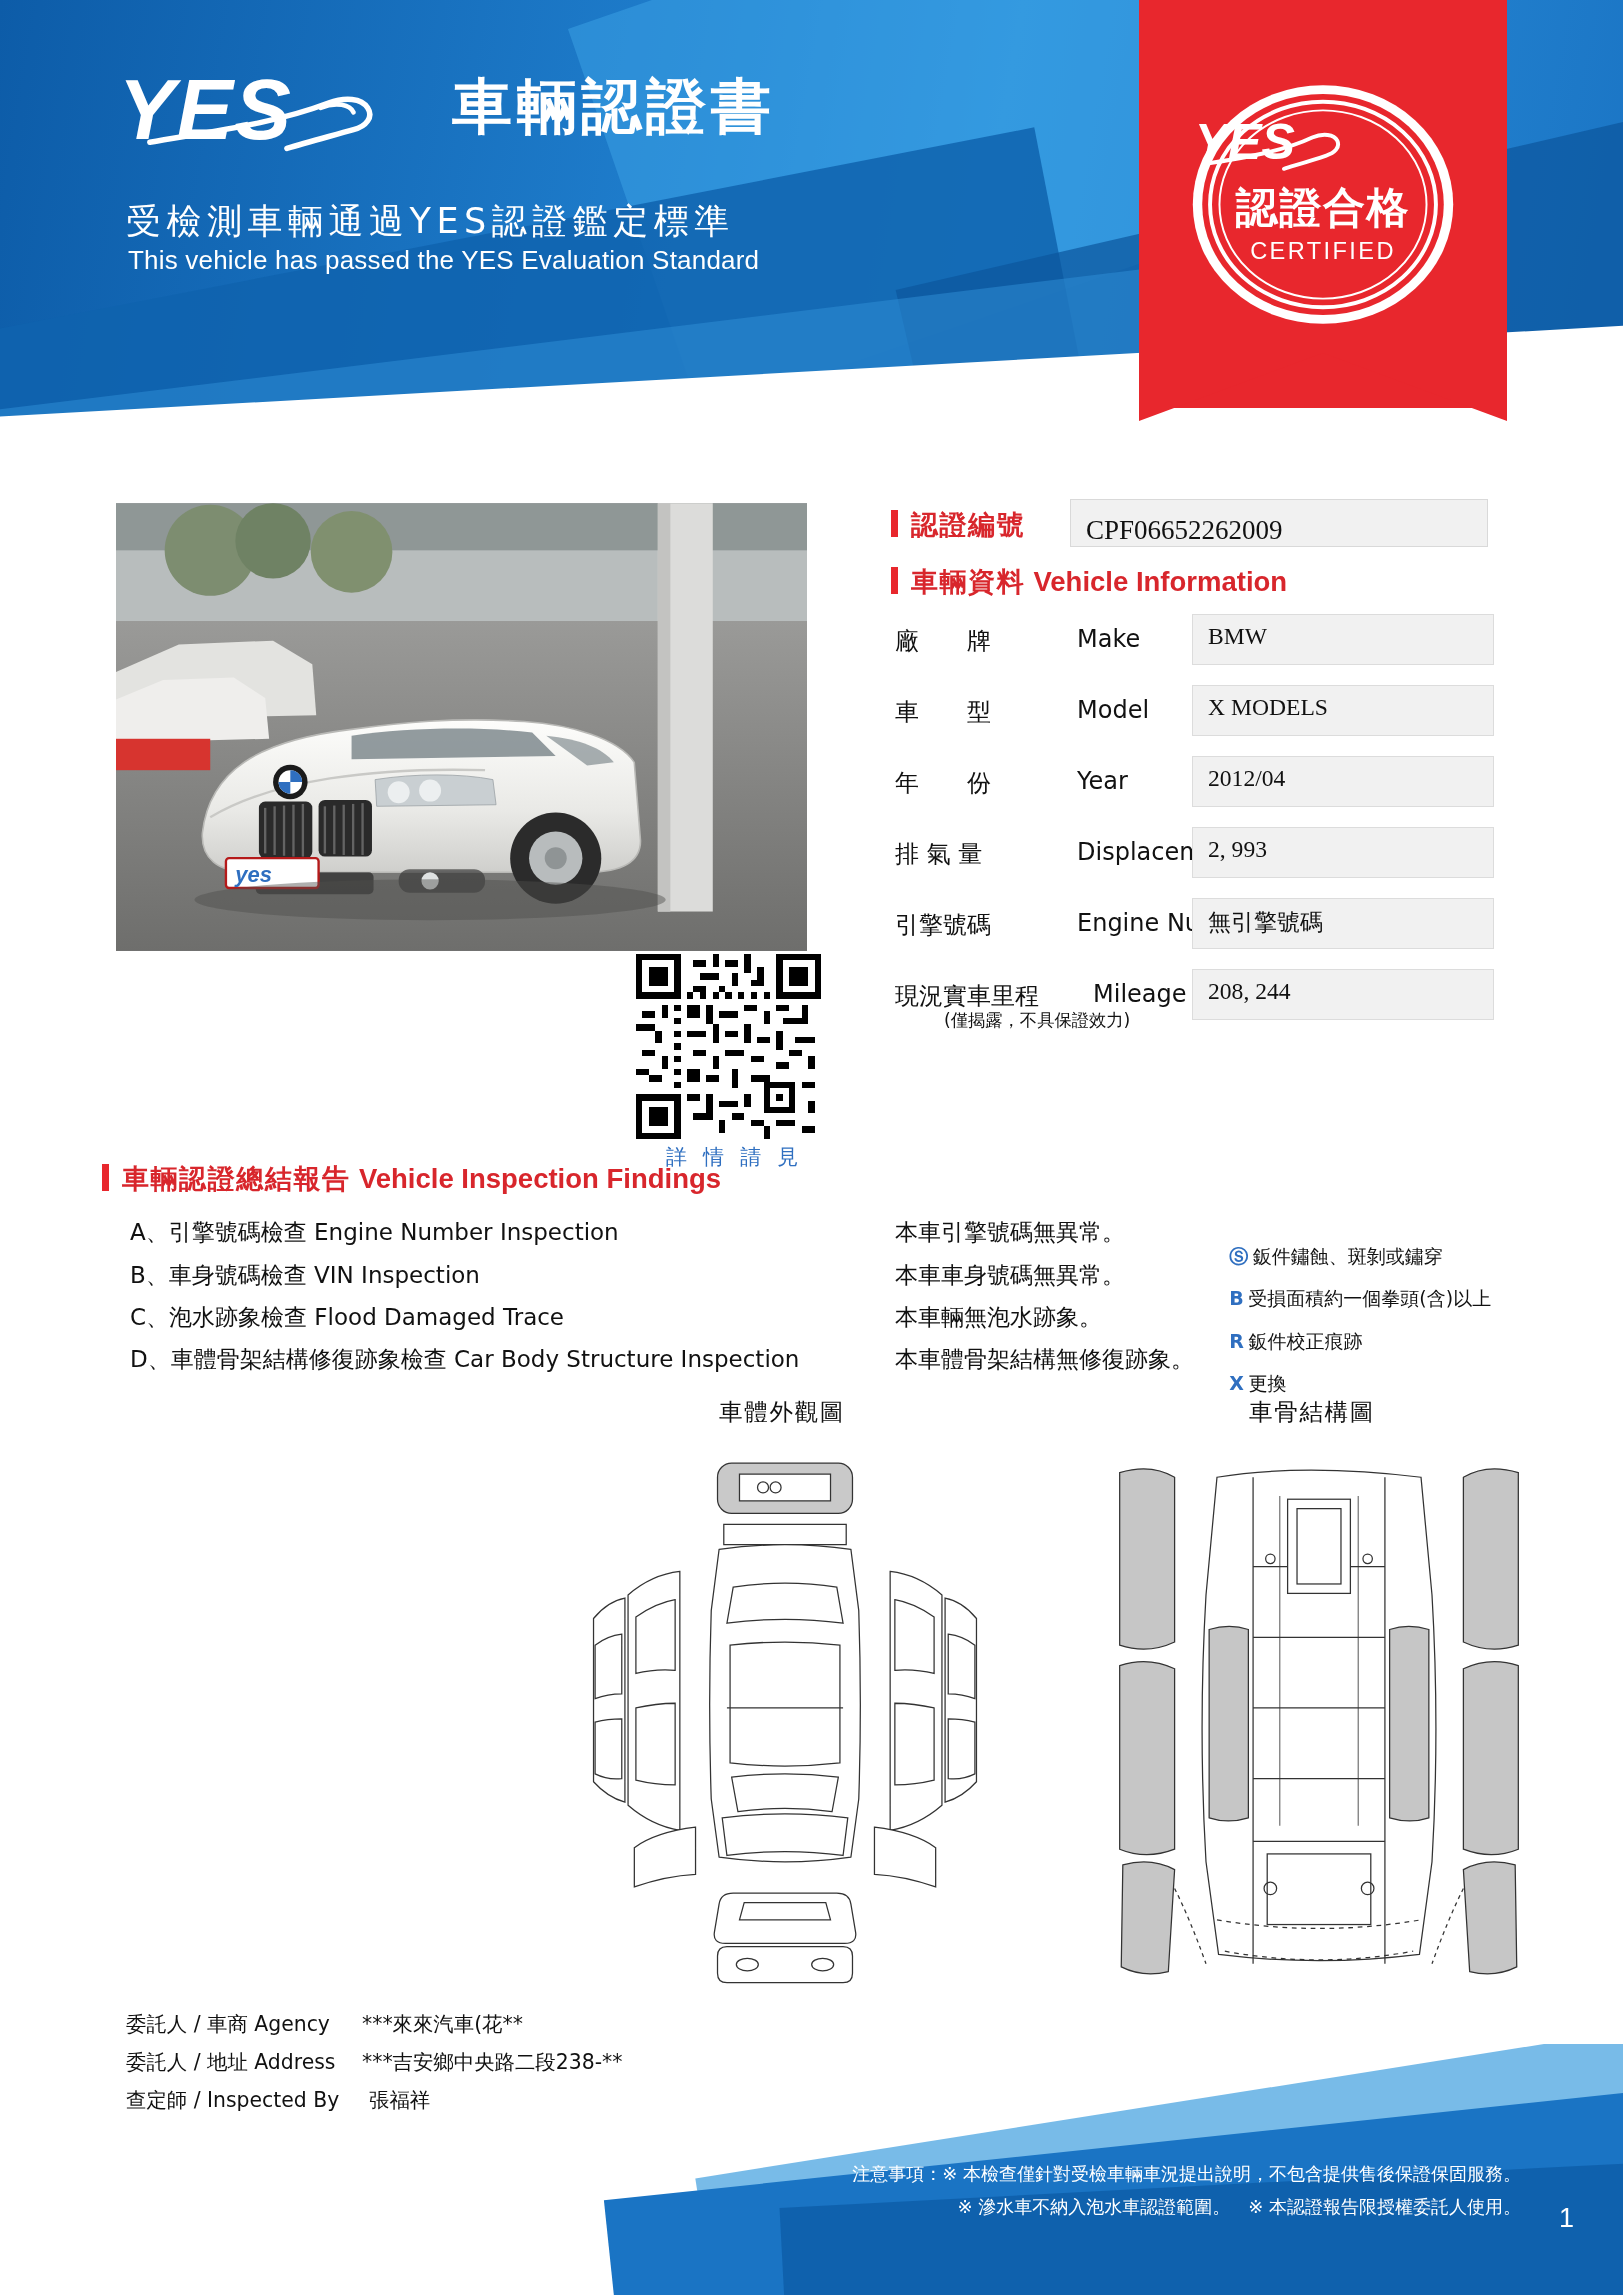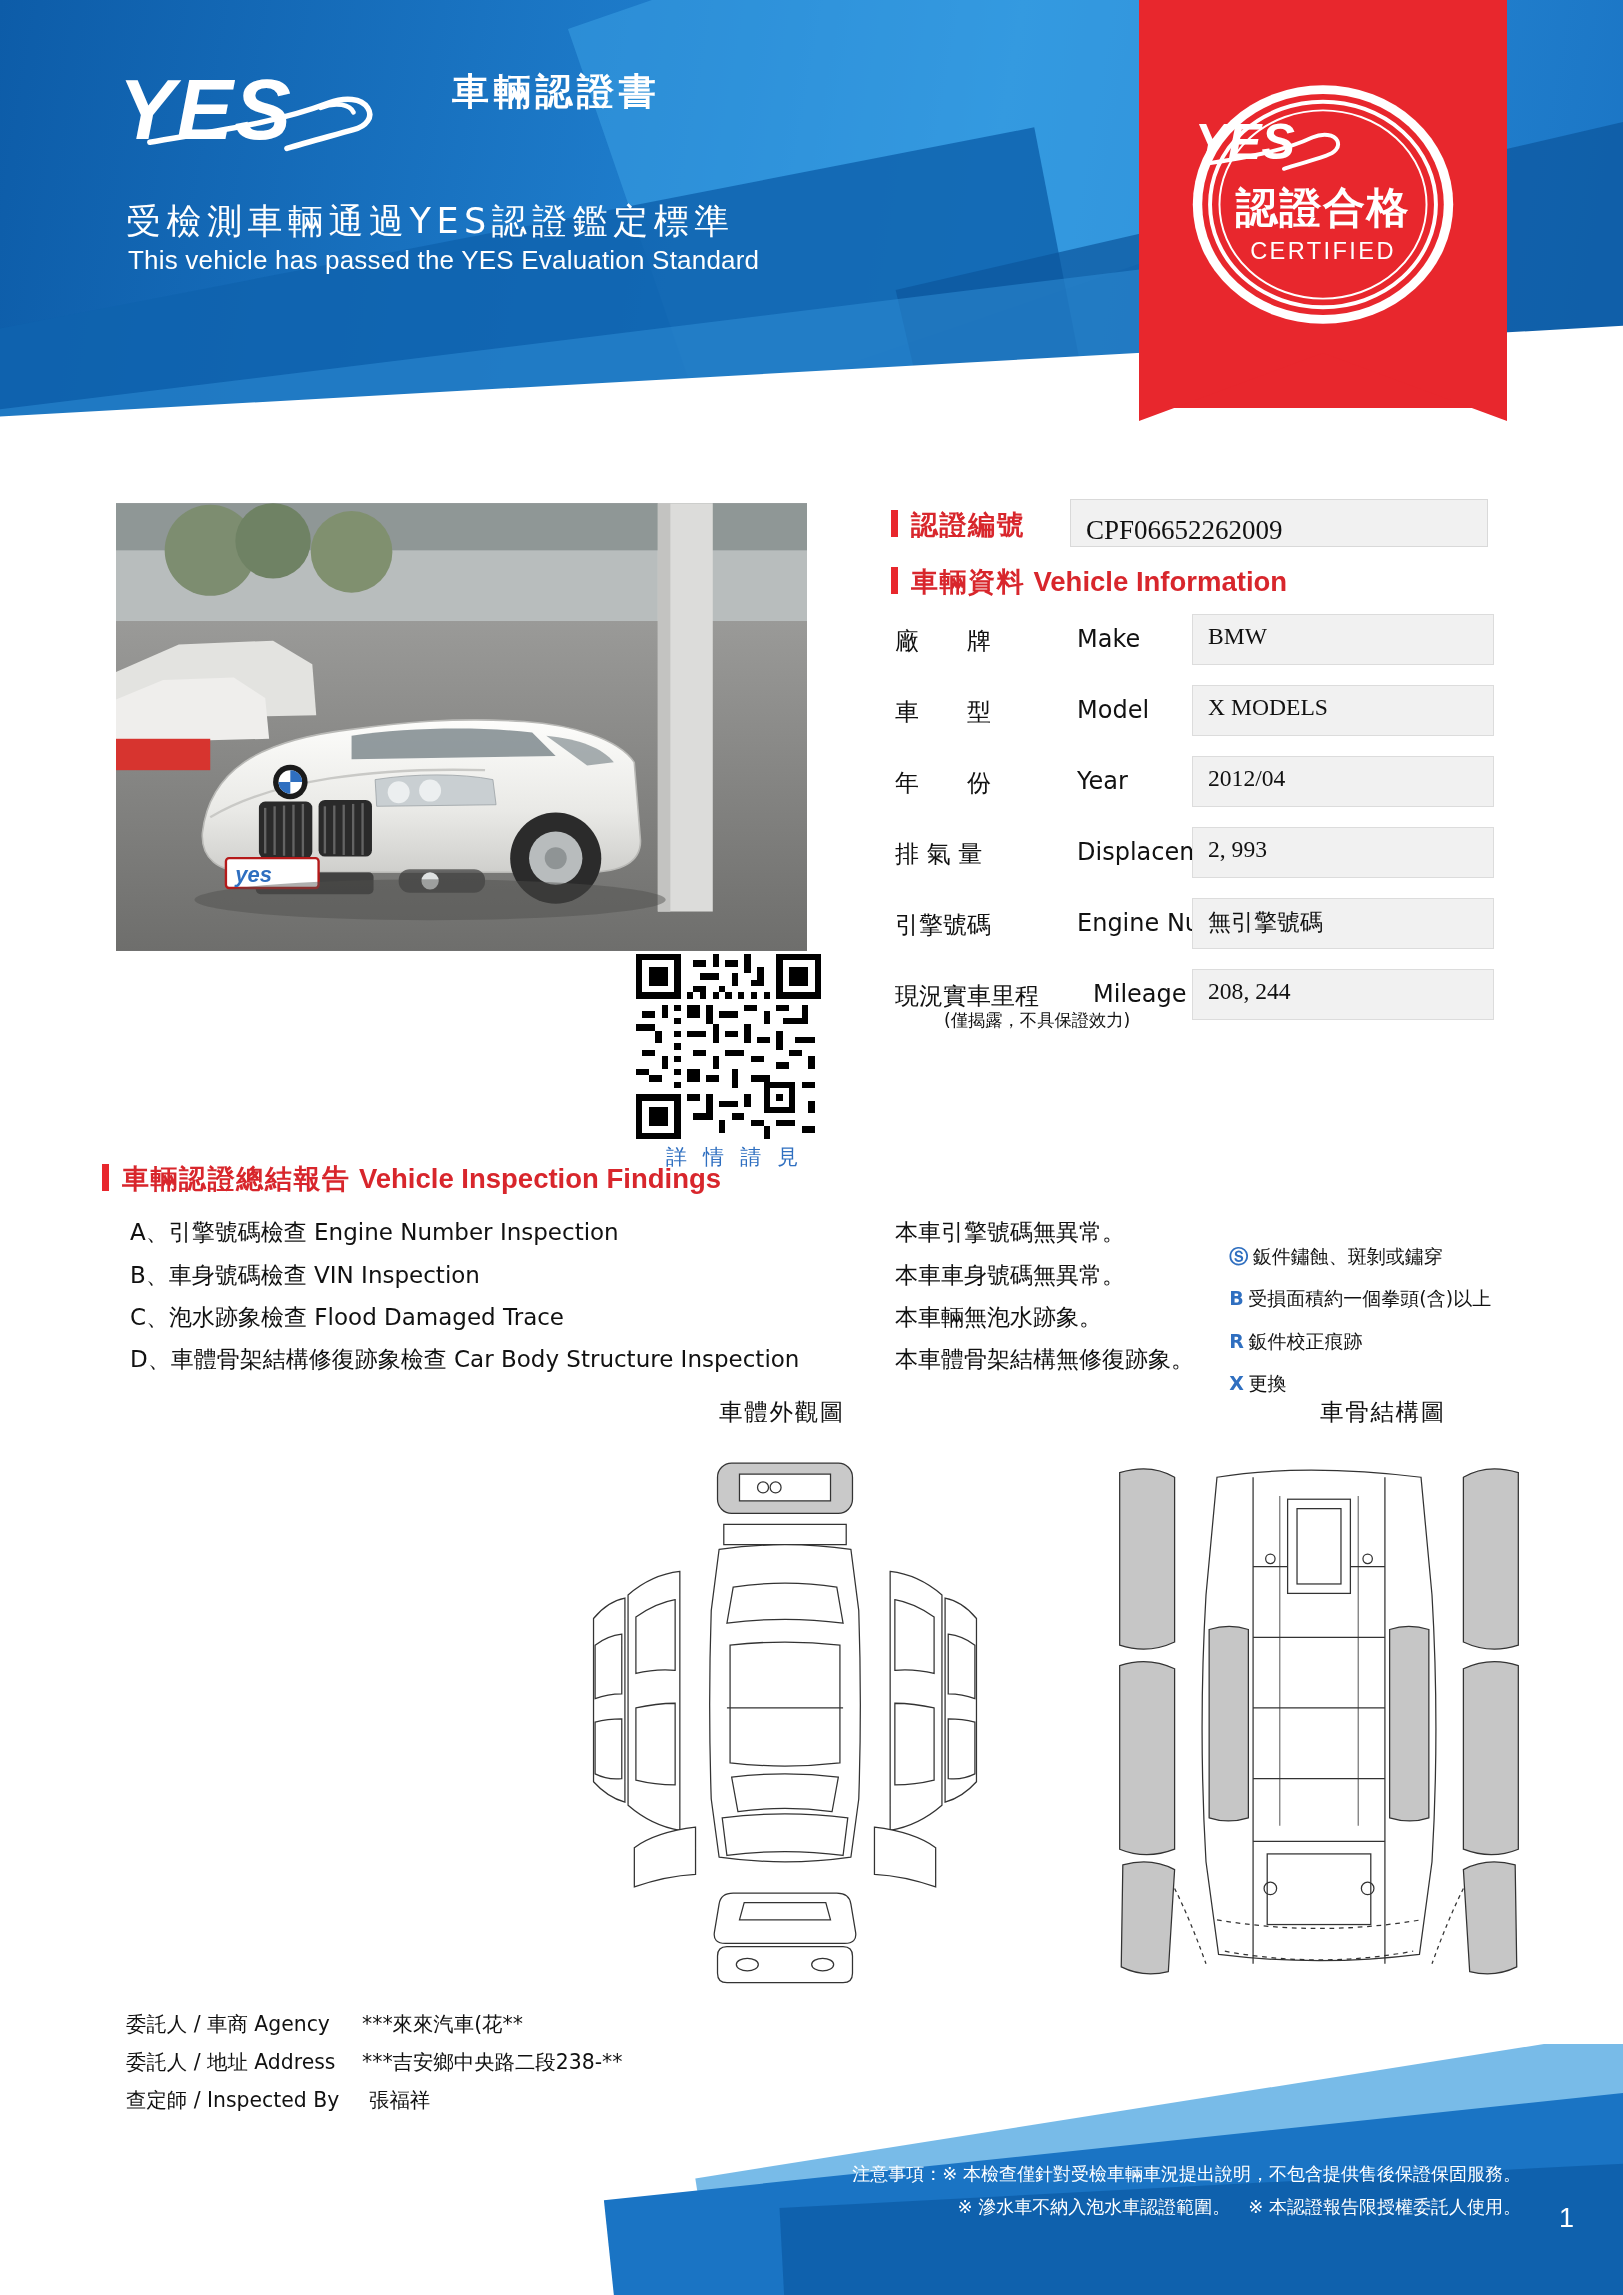--- a/index.html
+++ b/index.html
@@ -89,21 +89,21 @@
     position: absolute;
     left: 118px; top: 67px;
     width: 330px; height: 94px;
   }
   .yes-logo svg { display:block; }
 
   .hdr-title {
     position: absolute;
     left: 452px; top: 67px;
     color: #fff;
-    font-size: 37px;
+    font-size: 60px;
     font-weight: bold;
     letter-spacing: 4.7px;
     font-family: "DejaVu Sans", "Liberation Sans", sans-serif;
   }
   .hdr-sub-cn {
     position: absolute;
     left: 126px; top: 198px;
     color: #fff;
     font-size: 35px;
     letter-spacing: 5.5px;
@@ -738,21 +738,21 @@
     <span class="legend-sym">B</span><span>受損面積約一個拳頭(含)以上</span>
   </div>
   <div class="legend-row" style="top:1307px">
     <span class="legend-sym">R</span><span>鈑件校正痕跡</span>
   </div>
   <div class="legend-row" style="top:1349px">
     <span class="legend-sym">X</span><span>更換</span>
   </div>
 
   <div class="diagram-caption" style="left:719px; top:1396px">車體外觀圖</div>
-  <div class="diagram-caption" style="left:1320px; top:1396px">車骨結構圖</div>
+  <div class="diagram-caption" style="left:1249px; top:1396px">車骨結構圖</div>
 
   <div class="diagram-left">
     <svg width="440" height="565" viewBox="0 0 560 720">
       <g fill="none" stroke="#333" stroke-width="1.6">
 
         <path d="M212 18 h136 a18 18 0 0 1 18 18 v28 a18 18 0 0 1 -18 18 h-136 a18 18 0 0 1 -18 -18 v-28 a18 18 0 0 1 18 -18 z" fill="#c9c9c9"></path>
         <path d="M222 32 h116 v34 h-116 z" fill="#ffffff"></path>
         <circle cx="252" cy="49" r="7"></circle>
           <circle cx="268" cy="49" r="7"></circle>
 

